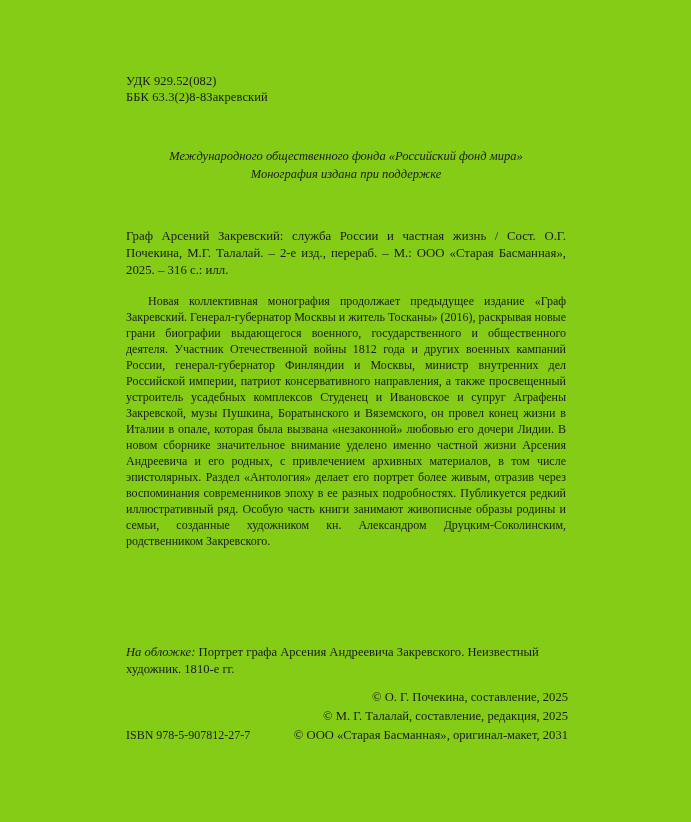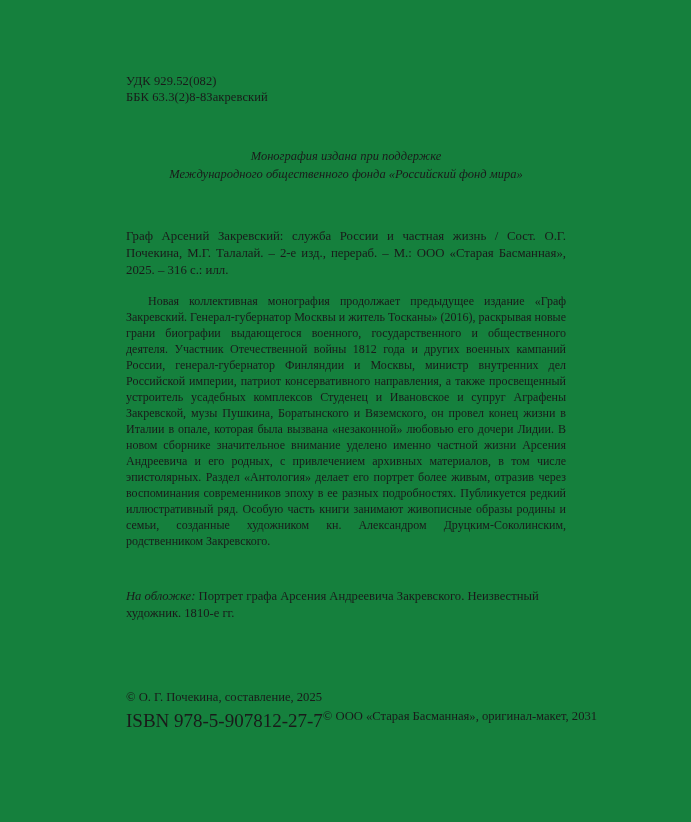--- a/index.html
+++ b/index.html
@@ -12,21 +12,21 @@
     height: 822px;
     position: relative;
     font-family: "Liberation Serif", serif;
     color: #1a1a1a;
   }
   .page {
     position: absolute;
     left: 0; top: 0;
     width: 691px;
     height: 822px;
-    background: #15803d;
+    background: #84cc16;
     overflow: hidden;
   }
   .content {
     position: absolute;
     left: 126px;
     top: 74px;
     width: 440px;
   }
 
   
@@ -63,79 +63,81 @@
     line-height: 1.335;
     text-align: justify;
     text-indent: 22px;
     hyphens: auto;
   }
 
   
   .covernote {
     position: absolute;
     left: 126px;
-    top: 588px;
+    top: 644px;
     width: 440px;
     font-size: 12.6px;
     line-height: 1.35;
     text-align: left;
   }
   .covernote .lead {
     font-style: italic;
   }
 
   
   .copyright {
     position: absolute;
     left: 126px;
     top: 688px;
     width: 442px;
     font-size: 12.6px;
     line-height: 1.52;
   }
   .copyright .line {
+    text-align: right;
     white-space: nowrap;
   }
   .isbn-row {
     position: relative;
     display: flex;
     align-items: flex-start;
     justify-content: space-between;
   }
   .isbn {
-    font-size: 19px;
+    font-size: 12px;
     white-space: nowrap;
   }
 </style>
 </head>
 <body>
 
 <div class="page">
 
   <div class="content">
 
     <div class="codes">
       <div>УДК 929.52(082)</div>
       <div>ББК 63.3(2)8-8Закревский</div>
     </div>
 
     <div class="support">
+      <div>Международного общественного фонда «Российский фонд мира»</div>
       <div>Монография издана при поддержке</div>
-      <div>Международного общественного фонда «Российский фонд мира»</div>
     </div>
 
     <div class="biblio"><b>Граф Арсений Закревский: служба России и частная жизнь</b><span> / Сост. О.Г. Почекина, М.Г. Талалай. – 2-е изд., перераб. – М.: ООО «Старая Басманная», 2025. – 316 с.: илл.</span></div>
 
     <div class="annotation">Новая коллективная монография продолжает предыдущее издание «Граф Закревский. Генерал-губернатор Москвы и житель Тосканы» (2016), раскрывая новые грани биографии выдающегося военного, государственного и общественного деятеля. Участник Отечественной войны 1812 года и других военных кампаний России, генерал-губернатор Финляндии и Москвы, министр внутренних дел Российской империи, патриот консервативного направления, а также просвещенный устроитель усадебных комплексов Студенец и Ивановское и супруг Аграфены Закревской, музы Пушкина, Боратынского и Вяземского, он провел конец жизни в Италии в опале, которая была вызвана «незаконной» любовью его дочери Лидии. В новом сборнике значительное внимание уделено именно частной жизни Арсения Андреевича и его родных, с привлечением архивных материалов, в том числе эпистолярных. Раздел «Антология» делает его портрет более живым, отразив через воспоминания современников эпоху в ее разных подробностях. Публикуется редкий иллюстративный ряд. Особую часть книги занимают живописные образы родины и семьи, созданные художником кн. Александром Друцким-Соколинским, родственником Закревского.</div>
 
   </div>
 
   <div class="covernote"><span class="lead">На обложке:</span><span> Портрет графа Арсения Андреевича Закревского. Неизвестный художник. 1810-е гг.</span></div>
 
   <div class="copyright">
     <div class="line">© О. Г. Почекина, составление, 2025</div>
+    <div class="line">© М. Г. Талалай, составление, редакция, 2025</div>
     <div class="isbn-row">
       <span class="isbn">ISBN 978-5-907812-27-7</span>
       <span class="line">© ООО «Старая Басманная», оригинал-макет, 2031</span>
     </div>
   </div>
 
 </div>
 
 </body></html>

